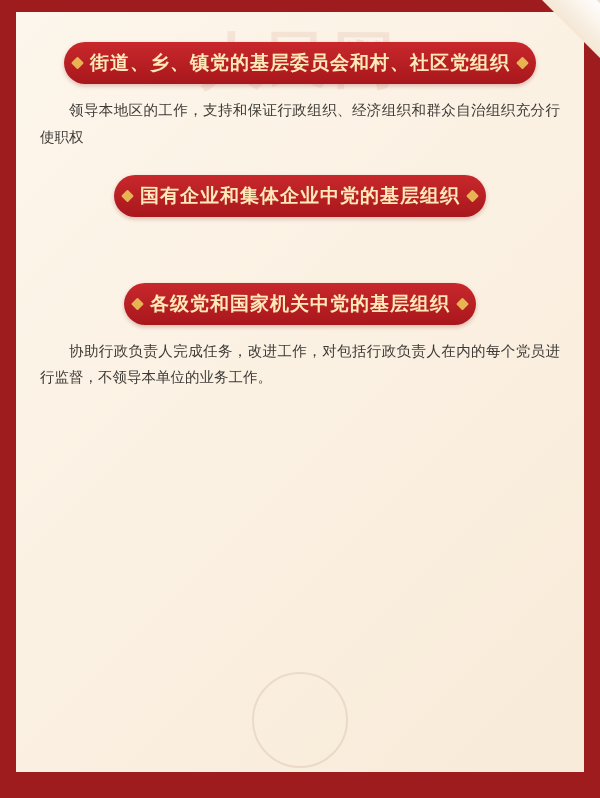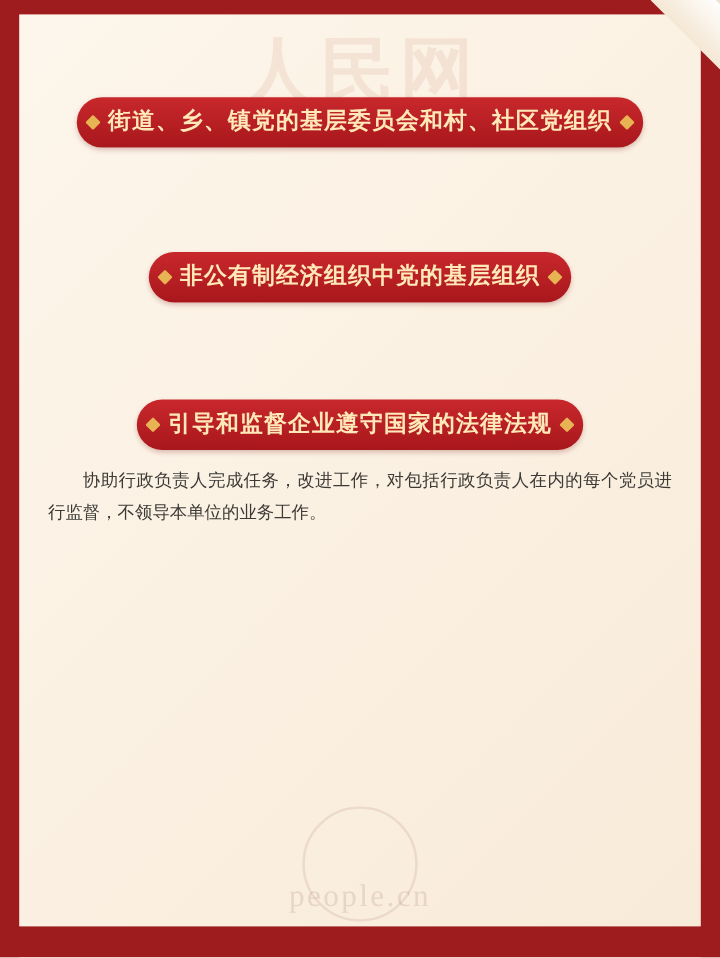--- a/index.html
+++ b/index.html
@@ -101,21 +101,20 @@
     padding: 42px 34px 40px 34px;
     box-sizing: border-box;
   }
 
   .section {
     margin-bottom: 6px;
   }
   .banner-wrap {
     display: flex;
     justify-content: center;
-    margin-top: 39px;
   }
   .banner {
     display: inline-block;
     position: relative;
     background: linear-gradient(180deg, #c8282c 0%, #a8171c 100%);
     color: #ffe9b8;
     font-size: 19px;
     font-weight: bold;
     line-height: 1;
     padding: 11px 26px 12px 26px;
@@ -156,49 +155,49 @@
 
   <div class="frame-left"></div>
   <div class="frame-right"></div>
   <div class="frame-top"></div>
   <div class="frame-bottom"></div>
   <div class="fold"></div>
   <div class="fold-edge"></div>
 
   <div class="watermark-top">人民网</div>
   <div class="watermark-circle"></div>
-  <div class="watermark-bottom">people.cn</div>
 
   <div class="content">
 
     <div class="section">
       <div class="banner-wrap">
         <div class="banner">街道、乡、镇党的基层委员会和村、社区党组织</div>
       </div>
-    </div>
-
-    <div class="spacer"></div>
-
-    <div class="section">
+      <p class="para">领导本地区的工作，支持和保证行政组织、经济组织和群众自治组织充分行使职权</p>
     </div>
 
     <div class="spacer"></div>
 
     <div class="section">
       <div class="banner-wrap">
-        <div class="banner">非公有制经济组织中党的基层组织</div>
+        <div class="banner">国有企业和集体企业中党的基层组织</div>
       </div>
     </div>
 
     <div class="spacer"></div>
 
+    <div class="section">
+    </div>
+
+    <div class="spacer"></div>
+
 
     <div class="spacer"></div>
 
     <div class="section">
       <div class="banner-wrap">
-        <div class="banner">引导和监督企业遵守国家的法律法规</div>
+        <div class="banner">各级党和国家机关中党的基层组织</div>
       </div>
       <p class="para">协助行政负责人完成任务，改进工作，对包括行政负责人在内的每个党员进行监督，不领导本单位的业务工作。</p>
     </div>
 
   </div>
 </div>
 
 </body></html>

